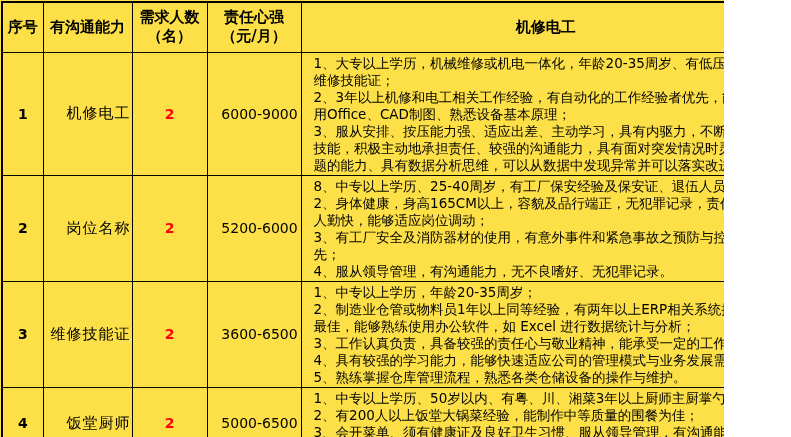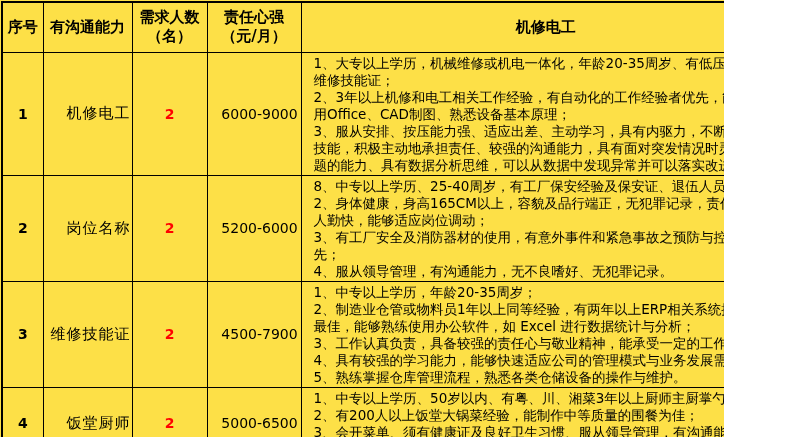--- a/index.html
+++ b/index.html
@@ -119,21 +119,21 @@
         <td class="c-salary">5200-6000</td>
         <td class="c-req">8、中专以上学历、25-40周岁，有工厂保安经验及保安证、退伍人员者优先；
 2、身体健康，身高165CM以上，容貌及品行端正，无犯罪记录，责任心强，为人勤快，能够适应岗位调动；
 3、有工厂安全及消防器材的使用，有意外事件和紧急事故之预防与控制者优先；
 4、服从领导管理，有沟通能力，无不良嗜好、无犯罪记录。</td>
       </tr>
       <tr class="h-r3">
         <td class="c-index">3</td>
         <td class="c-position">维修技能证</td>
         <td class="c-headcount" style="color: rgb(255, 0, 0);">2</td>
-        <td class="c-salary">4500-7900</td>
+        <td class="c-salary">3600-6500</td>
         <td class="c-req">1、中专以上学历，年龄20-35周岁；
 2、制造业仓管或物料员1年以上同等经验，有两年以上ERP相关系统操作经验最佳，能够熟练使用办公软件，如 Excel 进行数据统计与分析；
 3、工作认真负责，具备较强的责任心与敬业精神，能承受一定的工作压力；
 4、具有较强的学习能力，能够快速适应公司的管理模式与业务发展需求；
 5、熟练掌握仓库管理流程，熟悉各类仓储设备的操作与维护。</td>
       </tr>
       <tr class="h-r4">
         <td class="c-index">4</td>
         <td class="c-position">饭堂厨师</td>
         <td class="c-headcount" style="color: rgb(255, 0, 0);">2</td>

